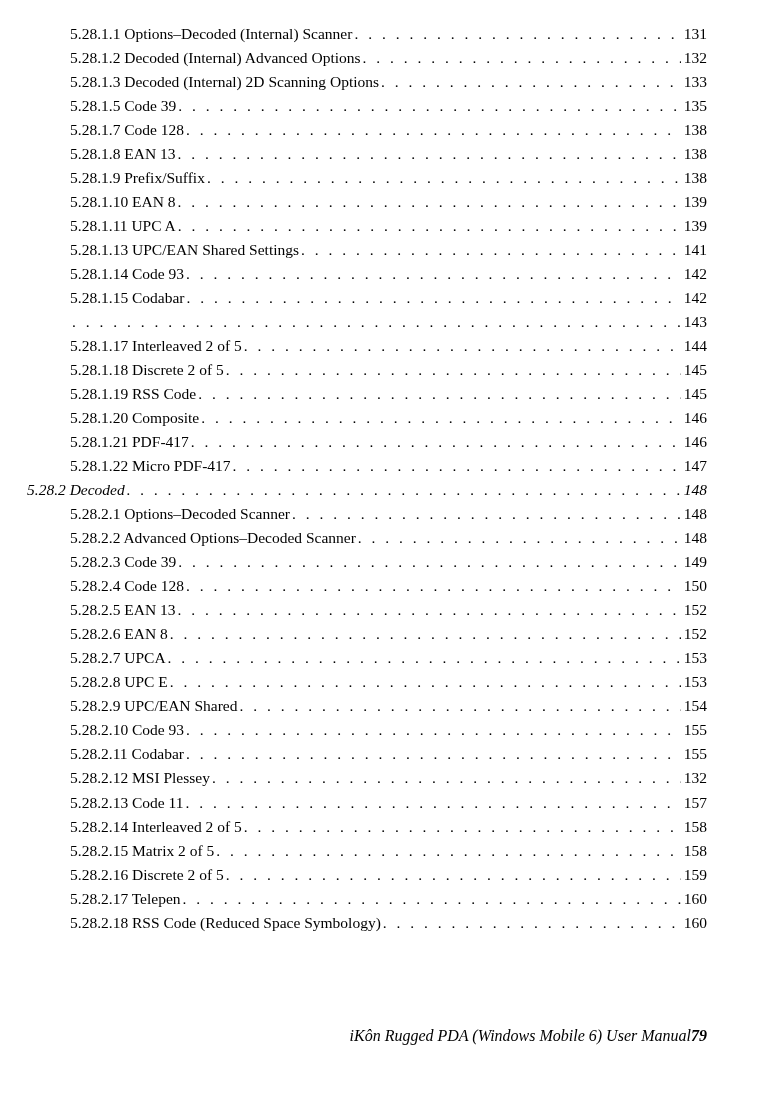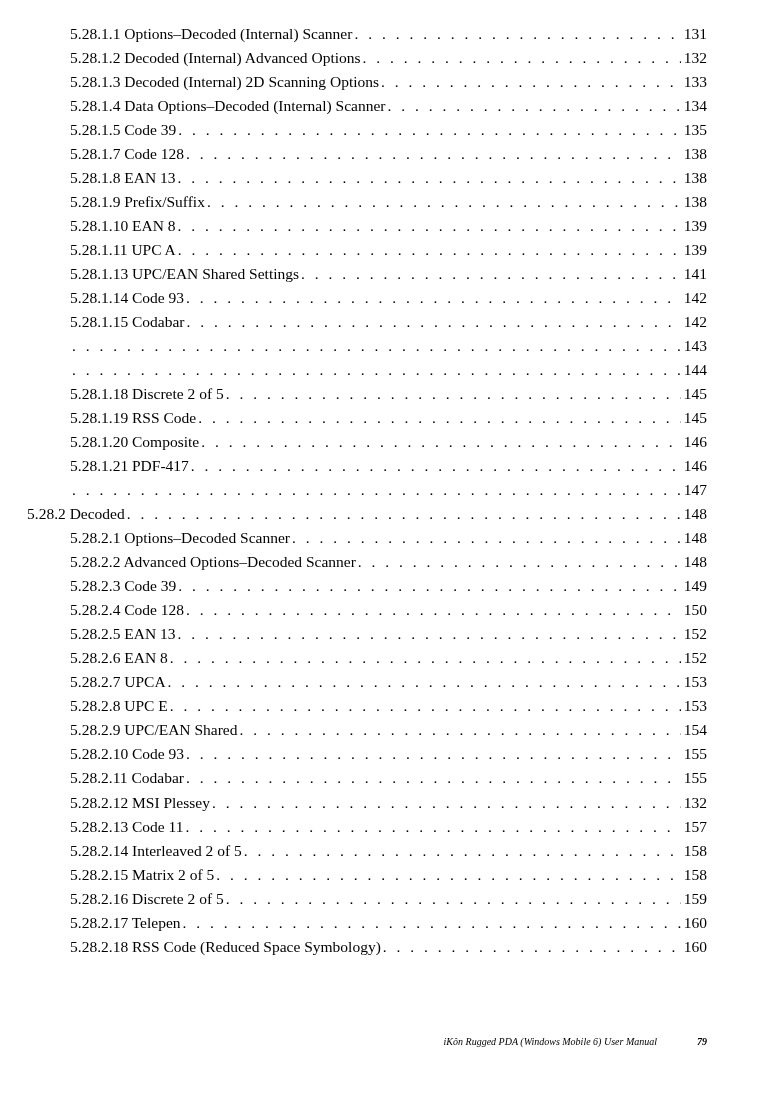--- a/index.html
+++ b/index.html
@@ -20,43 +20,42 @@
     padding-left: 70px;
     padding-right: 60px;
   }
   .toc-entry {
     display: flex;
     align-items: baseline;
     white-space: nowrap;
     overflow: hidden;
   }
   .toc-entry.level3 { margin-left: 0px; }
-  .toc-entry.level2 { margin-left: -43px; }
+  .toc-entry.level2 { margin-left: -43px; font-style: italic; }
   .entry-label { flex: 0 0 auto; }
   .leader {
     flex: 1 1 auto;
     overflow: hidden;
     letter-spacing: 3px;
     margin-left: 2px;
     margin-right: 3px;
   }
   .leader::after {
     content: " .  .  .  .  .  .  .  .  .  .  .  .  .  .  .  .  .  .  .  .  .  .  .  .  .  .  .  .  .  .  .  .  .  .  .  .  .  .  .  .  .  .  .  .  .  .  .  .  .  .  .  .  .  .  .  .  .  .  .  .  .  .";
   }
   .entry-page { flex: 0 0 auto; text-align: center; }
   .footer {
     position: absolute;
     bottom: 46px;
     left: 70px;
     right: 60px;
     display: flex;
     justify-content: flex-end;
     font-style: italic;
-    font-size: 10px;
-    gap: 40px;
+    font-size: 16px;
   }
   .footer-page {
     font-weight: bold;
   }
 </style>
 </head>
 <body>
 
 <div class="page">
   <div id="toc-container">
@@ -69,25 +68,20 @@
         <span class="entry-label">5.28.1.2 Decoded (Internal) Advanced Options</span>
         <span class="leader"></span>
         <span class="entry-page">132</span>
       </div>
       <div class="toc-entry level3">
         <span class="entry-label">5.28.1.3 Decoded (Internal) 2D Scanning Options</span>
         <span class="leader"></span>
         <span class="entry-page">133</span>
       </div>
       <div class="toc-entry level3">
-        <span class="entry-label">5.28.1.4 Data Options–Decoded (Internal) Scanner</span>
-        <span class="leader"></span>
-        <span class="entry-page">134</span>
-      </div>
-      <div class="toc-entry level3">
         <span class="entry-label">5.28.1.5 Code 39</span>
         <span class="leader"></span>
         <span class="entry-page">135</span>
       </div>
       <div class="toc-entry level3">
         <span class="entry-label">5.28.1.7 Code 128</span>
         <span class="leader"></span>
         <span class="entry-page">138</span>
       </div>
       <div class="toc-entry level3">
@@ -123,20 +117,21 @@
       <div class="toc-entry level3">
         <span class="entry-label">5.28.1.15 Codabar</span>
         <span class="leader"></span>
         <span class="entry-page">142</span>
       </div>
       <div class="toc-entry level3">
         <span class="leader"></span>
         <span class="entry-page">143</span>
       </div>
       <div class="toc-entry level3">
+        <span class="entry-label">5.28.1.17 Interleaved 2 of 5</span>
         <span class="leader"></span>
         <span class="entry-page">144</span>
       </div>
       <div class="toc-entry level3">
         <span class="entry-label">5.28.1.18 Discrete 2 of 5</span>
         <span class="leader"></span>
         <span class="entry-page">145</span>
       </div>
       <div class="toc-entry level3">
         <span class="entry-label">5.28.1.19 RSS Code</span>
@@ -147,20 +142,21 @@
         <span class="entry-label">5.28.1.20 Composite</span>
         <span class="leader"></span>
         <span class="entry-page">146</span>
       </div>
       <div class="toc-entry level3">
         <span class="entry-label">5.28.1.21 PDF-417</span>
         <span class="leader"></span>
         <span class="entry-page">146</span>
       </div>
       <div class="toc-entry level3">
+        <span class="entry-label">5.28.1.22 Micro PDF-417</span>
         <span class="leader"></span>
         <span class="entry-page">147</span>
       </div>
       <div class="toc-entry level2">
         <span class="entry-label">5.28.2 Decoded</span>
         <span class="leader"></span>
         <span class="entry-page">148</span>
       </div>
       <div class="toc-entry level3">
         <span class="entry-label">5.28.2.1 Options–Decoded Scanner</span>

